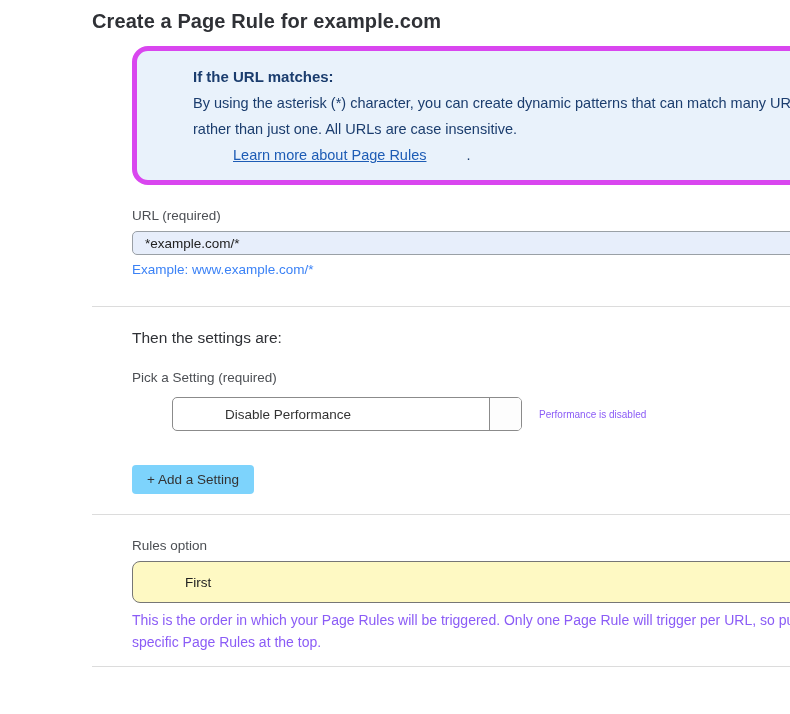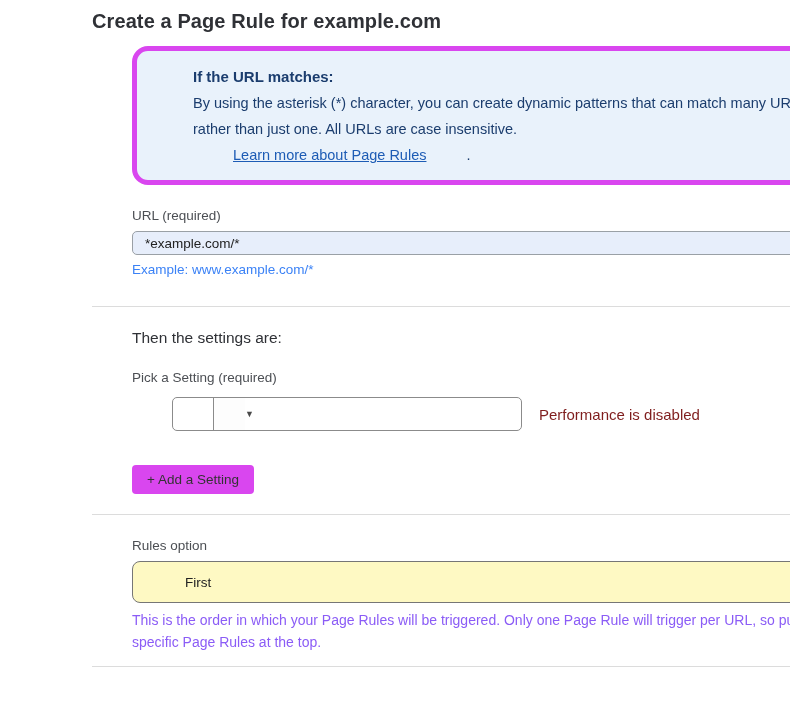--- a/index.html
+++ b/index.html
@@ -121,28 +121,28 @@
     display: flex;
     align-items: center;
     justify-content: center;
   }
   .dd-caret {
     font-size: 9px;
     color: #4a4a4a;
   }
   .status-text {
     margin-left: 17px;
-    font-size: 15px;
-    color: #7f1d1d;
+    font-size: 10px;
+    color: #8b5cf6;
   }
 
   .add-setting-btn {
     margin-top: 34px;
     display: inline-block;
-    background: #d946ef;
+    background: #7dd3fc;
     border: none;
     border-radius: 4px;
     height: 29px;
     padding: 0 15px;
     font-family: "Liberation Sans", "DejaVu Sans", sans-serif;
     font-size: 13.5px;
     color: #333;
     cursor: pointer;
   }
 
@@ -193,20 +193,21 @@
     <div class="helper-text">Example: www.example.com/*</div>
 
     <hr class="divider d1">
 
     <div class="section-heading sh1">Then the settings are:</div>
 
     <div class="field-label">Pick a Setting (required)</div>
 
     <div class="setting-row">
       <div class="setting-dropdown">
+        <div class="dd-value">Disable Performance</div>
         <div class="dd-arrow-btn">
           <span class="dd-caret">▼</span>
         </div>
       </div>
       <div class="status-text">Performance is disabled</div>
     </div>
 
     <button class="add-setting-btn">+ Add a Setting</button>
 
     <hr class="divider d2">

